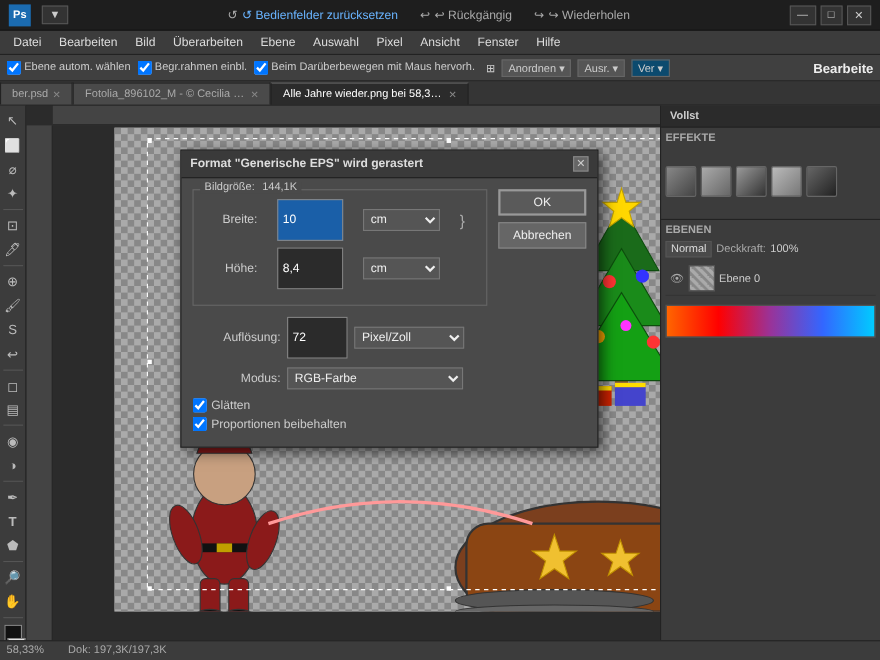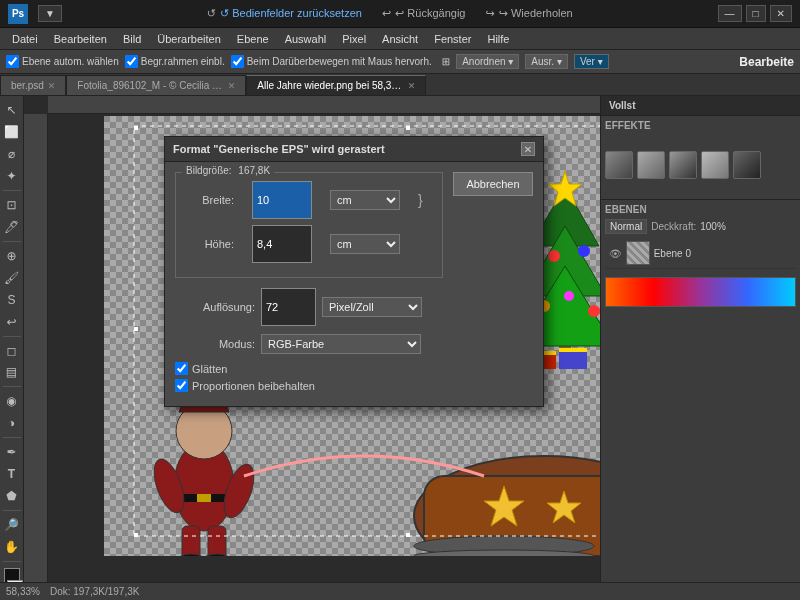--- a/index.html
+++ b/index.html
@@ -375,21 +375,21 @@
     
     .status-bar {
       height: 18px;
       background: #3c3c3c;
       border-top: 1px solid #222;
       display: flex;
       align-items: center;
       padding: 0 6px;
       font-size: 10px;
       color: #aaa;
-      gap: 10px;
+      gap: 22px;
       position: absolute;
       bottom: 0; left: 0; right: 0;
     }
   </style>
 </head>
 <body>
 
 <div class="top-bar">
   <div class="app-icon">Ps</div>
   <button class="top-bar-btn">▼</button>
@@ -594,21 +594,21 @@
           <div class="dialog-close">✕</div>
         </div>
 
         <div class="dialog-body">
           <div class="dialog-content-row">
             <div class="dialog-fields">
 
               <div class="dialog-section">
                 <span class="dialog-section-label">
                   <span>Bildgröße:</span>
-                  <span style="margin-left:4px;">167,8K</span>
+                  <span style="margin-left:4px;">144,1K</span>
                 </span>
 
                 <div class="field-row">
                   <span class="field-label">Breite:</span>
                   <input class="field-input highlighted" type="text" style="width: 60px;" value="10">
                   <select class="field-select" style="width:70px;">
                     <option>cm</option>
                     <option>mm</option>
                     <option>px</option>
                     <option>inches</option>
@@ -653,20 +653,21 @@
                 <input type="checkbox" checked="" id="chk-glaetten" style="">
                 <label for="chk-glaetten">Glätten</label>
               </div>
               <div class="check-row">
                 <input type="checkbox" checked="" id="chk-prop" style="">
                 <label for="chk-prop">Proportionen beibehalten</label>
               </div>
             </div>
 
             <div class="dialog-buttons">
+              <button class="dialog-btn primary">OK</button>
               <button class="dialog-btn">Abbrechen</button>
             </div>
           </div>
         </div>
       </div>
     </div>
   </div>
 
   <div class="right-panel">
     <div class="panel-header">

